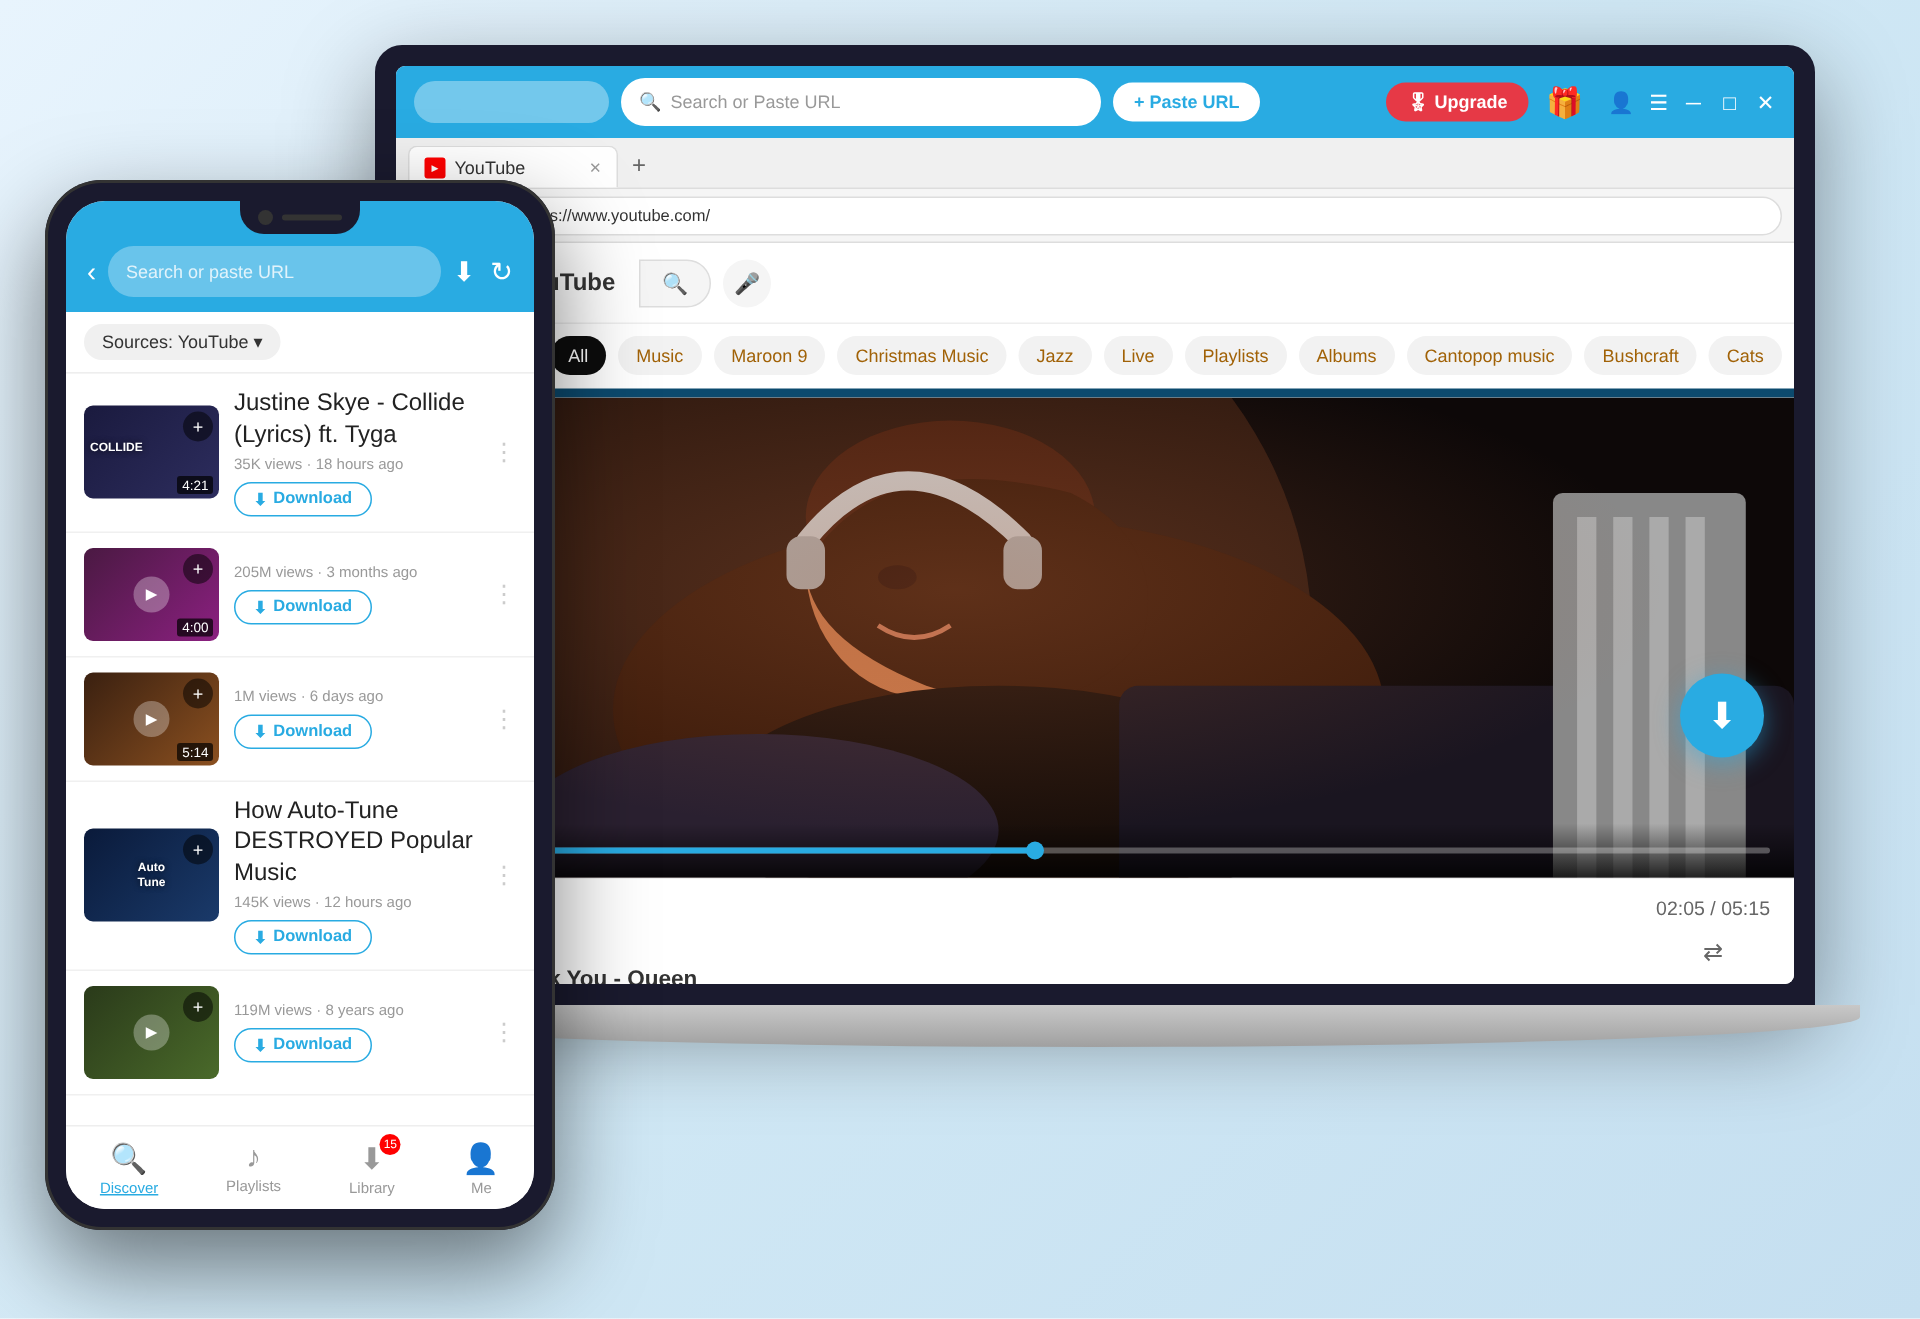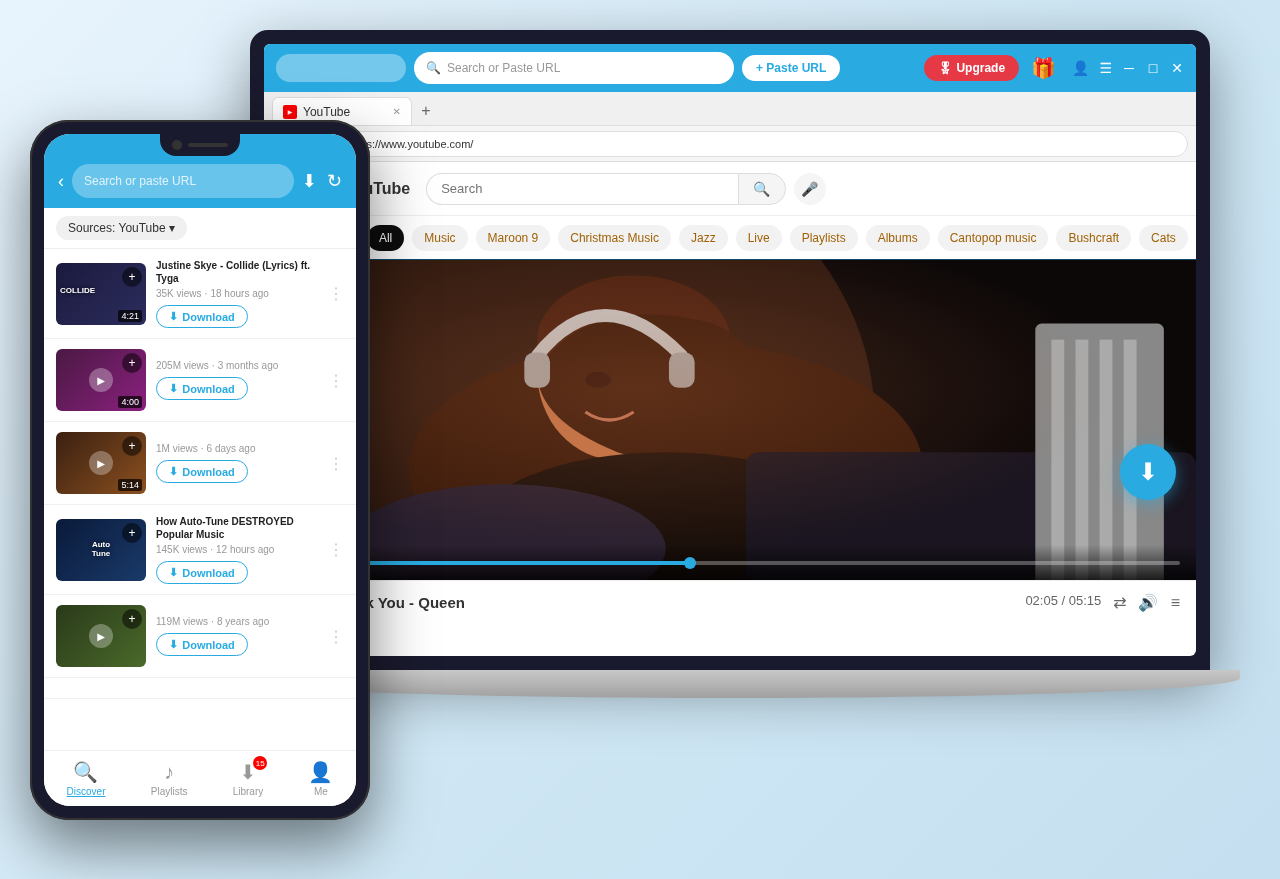--- a/index.html
+++ b/index.html
@@ -216,24 +216,24 @@
       border-radius: 0 20px 20px 0;
       height: 32px;
       width: 48px;
       cursor: pointer;
       font-size: 14px;
     }
     .yt-mic { margin-left: 8px; background: #f5f5f5; border: none; border-radius: 50%; width: 32px; height: 32px; cursor: pointer; font-size: 14px; }
 
     .yt-nav-bar {
       display: flex;
-      align-items: flex-end;
+      align-items: flex-start;
       gap: 8px;
       padding: 8px 16px;
-      border-bottom: 1px solid #0c4a6e;
+      border-bottom: 6px solid #0c4a6e;
       flex-shrink: 0;
       overflow: hidden;
     }
     .yt-home-btn { display: flex; align-items: center; gap: 4px; padding: 6px 12px; border-radius: 20px; font-size: 13px; background: #0d0d0d; color: #fff; cursor: pointer; border: none; }
     .yt-chip {
       background: #f2f2f2;
       border: none;
       border-radius: 20px;
       padding: 6px 12px;
       font-size: 12px;
@@ -304,21 +304,21 @@
       background: #fff;
       padding: 12px 16px;
       display: flex;
       align-items: center;
       justify-content: space-between;
       border-top: 1px solid #eee;
       flex-shrink: 0;
     }
     .player-title { font-size: 15px; font-weight: 600; color: #333; }
     .player-time { font-size: 13px; color: #666; }
-    .player-controls { display: flex; gap: 12px; }
+    .player-controls { display: flex; gap: 12px; flex-direction: column; }
     .p-ctrl { background: none; border: none; font-size: 16px; cursor: pointer; color: #666; }
 
     
     .phone-wrapper {
       position: absolute;
       left: 30px;
       top: 120px;
       width: 340px;
       height: 700px;
       z-index: 10;
@@ -448,21 +448,21 @@
     .thumb-duration {
       position: absolute;
       bottom: 3px; right: 4px;
       background: rgba(0,0,0,0.7);
       color: #fff;
       font-size: 9px;
       padding: 1px 3px;
       border-radius: 2px;
     }
     .item-info { flex: 1; min-width: 0; }
-    .item-title { font-size: 10px; font-weight: 700; color: #222; line-height: 1.3; margin-bottom: 3px; }
+    .item-title { font-size: 16px; font-weight: 400; color: #222; line-height: 1.3; margin-bottom: 3px; }
     .item-meta { font-size: 10px; color: #999; margin-bottom: 6px; }
     .download-btn-phone {
       display: flex;
       align-items: center;
       gap: 4px;
       background: #fff;
       border: 1.5px solid #29abe2;
       color: #29abe2;
       border-radius: 20px;
       padding: 4px 12px;
@@ -568,21 +568,20 @@
 
       <div class="yt-content">
 
         <div class="yt-header">
           <span class="yt-menu-icon">☰</span>
           <div class="yt-logo">
             <div class="yt-logo-icon"></div>
             <span class="yt-logo-text">YouTube</span>
           </div>
           <div class="yt-search-bar">
-            <input class="yt-search-input" type="text" placeholder="Search" style="">
             <button class="yt-search-btn">🔍</button>
             <button class="yt-mic">🎤</button>
           </div>
         </div>
 
         <div class="yt-nav-bar">
           <button class="yt-home-btn">
             🏠 <span>Home</span>
           </button>
           <button class="yt-chip yt-chip-all active">All</button>

